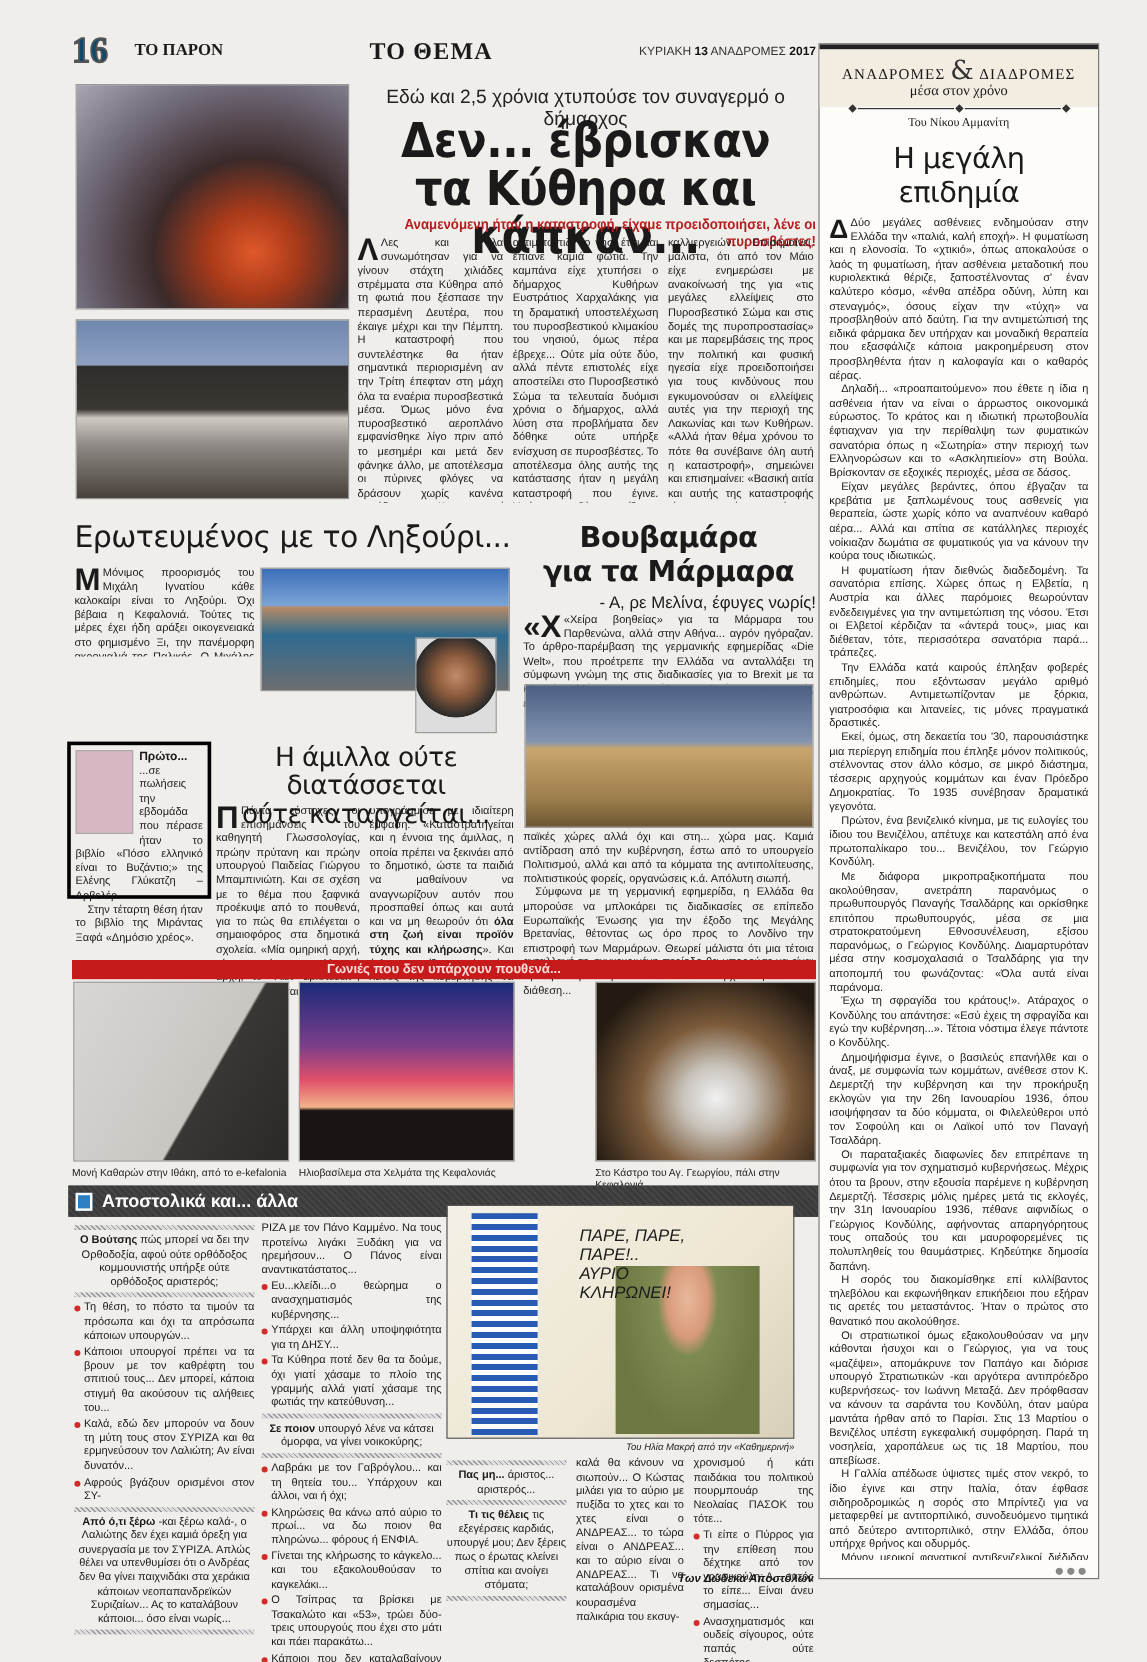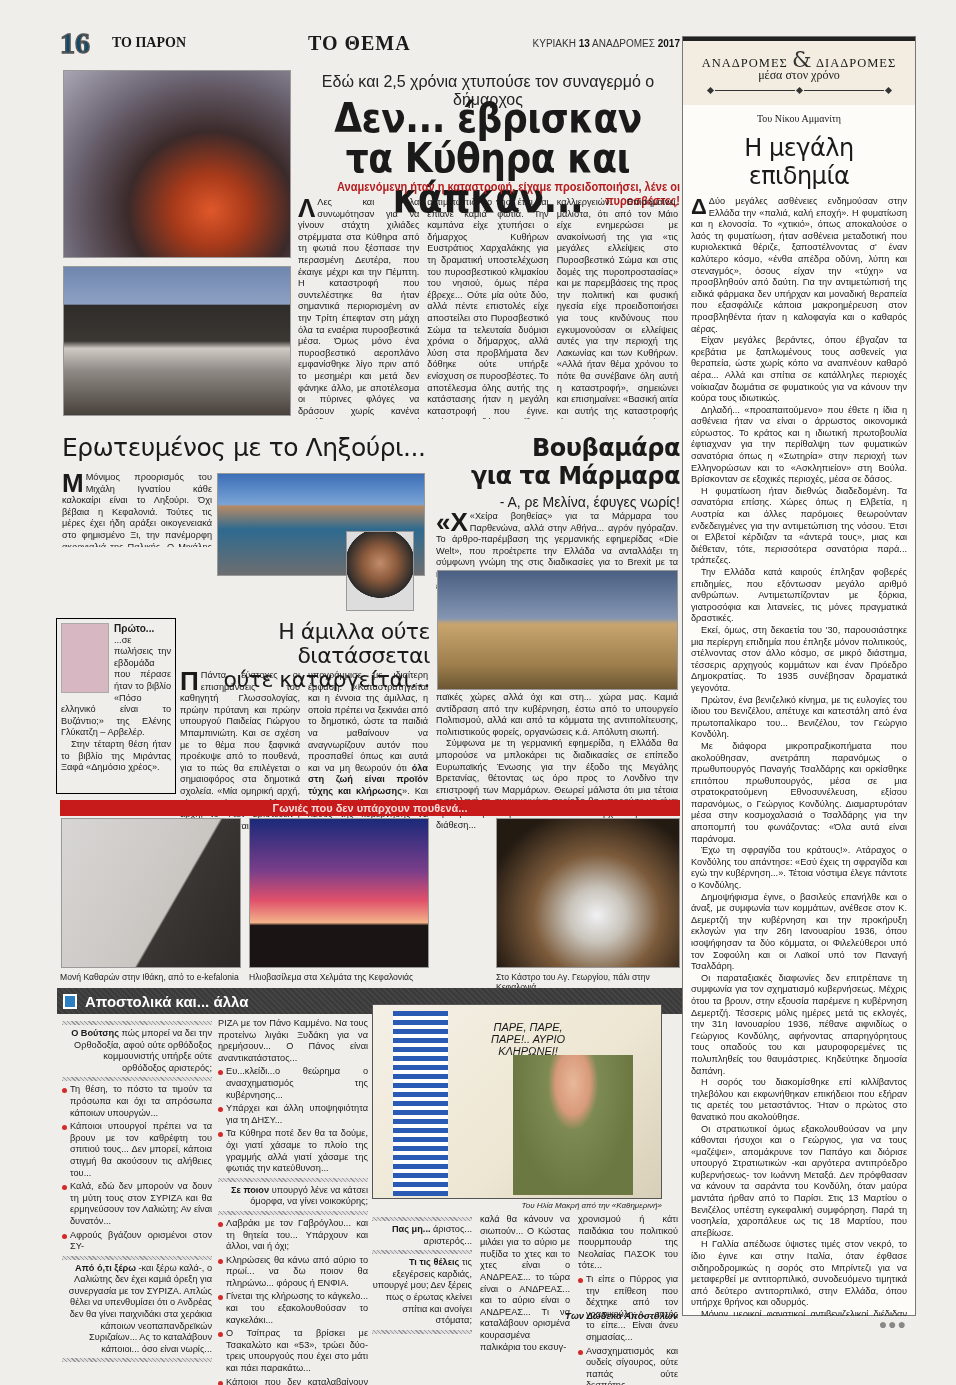--- a/index.html
+++ b/index.html
@@ -19,23 +19,23 @@
 .body{font-size:9.2px;line-height:11.6px;text-align:justify}
 .dropcap{float:left;font-size:26px;line-height:22px;margin-right:2px;font-weight:bold}
 .h2{font-size:26px;line-height:28px;font-family:"DejaVu Sans",sans-serif;letter-spacing:-0.5px}
 .red-band{background:#c71b1b;color:#ffdcdc;font-size:11px;text-align:center;font-weight:bold;height:16px;line-height:16px}
 .caption{font-size:8.6px;color:#222}
 .gossip-head{background:#3a3a3a;background-image:repeating-linear-gradient(45deg,#444 0 2px,#3a3a3a 2px 4px);color:#fff;font-weight:bold;font-size:15px;height:26px;display:flex;align-items:center;padding-left:6px}
 .bluebox{width:14px;height:15px;border:2px solid #fff;background:#2d7fc4;margin-right:8px}
 .hatch{height:4px;background-image:repeating-linear-gradient(45deg,#999 0 1px,#ddd 1px 3px);margin:3px 0}
 .bullet{position:relative;padding-left:8px;margin-top:2px}
 .bullet:before{content:"";position:absolute;left:0;top:4px;width:5px;height:5px;border-radius:50%;background:#d32a2a}
-.centered{text-align:right}
+.centered{text-align:center}
 .side{border:1px solid #777;background:#fdfcf9;left:682px;top:36px;width:234px;height:1280px;padding:0 8px}
-.side-top{border-top:4px solid #222;margin:0 -8px;height:68px;background:#f2ece1;text-align:center;padding-top:6px}
+.side-top{border-top:4px solid #222;margin:0 -8px;height:52px;background:#f2ece1;text-align:center;padding-top:6px}
 .side-title{font-family:"Liberation Serif",serif;font-size:12.5px;letter-spacing:1px}
 .side-title .amp{font-size:22px;font-family:"DejaVu Serif",serif;color:#333}
 .side-sub{font-family:"Liberation Serif",serif;font-size:12px;margin-top:-4px}
 .orn{height:10px;display:flex;align-items:center;justify-content:center;gap:2px;margin-top:2px}
 .orn .ln{width:80px;height:1px;background:#333}
 .orn .d{width:5px;height:5px;background:#333;transform:rotate(45deg)}
 .byline{font-family:"Liberation Serif",serif;font-size:10px;text-align:center;margin-top:8px}
 .side-h{font-size:24px;font-family:"DejaVu Sans",sans-serif;text-align:center;margin:10px 0 6px;letter-spacing:-0.5px}
 .side .body p{text-indent:10px}
 .side .body p.first{text-indent:0}
@@ -71,21 +71,21 @@
   <div><span class="dropcap">Λ</span><span>Λες και όλα συνωμότησαν για να γίνουν στάχτη χιλιάδες στρέμματα στα Κύθηρα από τη φωτιά που ξέσπασε την περασμένη Δευτέρα, που έκαιγε μέχρι και την Πέμπτη. Η καταστροφή που συντελέστηκε θα ήταν σημαντικά περιορισμένη αν την Τρίτη έπεφταν στη μάχη όλα τα εναέρια πυροσβεστικά μέσα. Όμως μόνο ένα πυροσβεστικό αεροπλάνο εμφανίσθηκε λίγο πριν από το μεσημέρι και μετά δεν φάνηκε άλλο, με αποτέλεσμα οι πύρινες φλόγες να δράσουν χωρίς κανένα εμπόδιο... Και εκεί αποδείχθηκε το μεγάλο έλλειμμα συντονισμού, φάνηκε ότι δεν υπήρχε κανένας σχεδιασμός για την περίπτωση που θα έπαιρνε φωτιά μια περιοχή, όπως εμφανής ήταν και η ολιγωρία των Αρχών. Όλες οι αρμόδιες Αρχές είχαν ενημερωθεί για τους κινδύνους που θα</span></div>
   <div>αντιμετώπιζε το νησί έτσι και έπιανε καμιά φωτιά. Την καμπάνα είχε χτυπήσει ο δήμαρχος Κυθήρων Ευστράτιος Χαρχαλάκης για τη δραματική υποστελέχωση του πυροσβεστικού κλιμακίου του νησιού, όμως πέρα έβρεχε... Ούτε μία ούτε δύο, αλλά πέντε επιστολές είχε αποστείλει στο Πυροσβεστικό Σώμα τα τελευταία δυόμισι χρόνια ο δήμαρχος, αλλά λύση στα προβλήματα δεν δόθηκε ούτε υπήρξε ενίσχυση σε πυροσβέστες. Το αποτέλεσμα όλης αυτής της κατάστασης ήταν η μεγάλη καταστροφή που έγινε. Υπάρχουν ευθύνες, τονίζει σε ανακοίνωσή της η Ενωτική Αγωνιστική Κίνηση Πυροσβεστών και υπογραμμίζει ότι ήταν αναμενόμενη η μεγάλη καταστροφή στα Κύθηρα από την πυρκαγιά, που κατέκαψε δεκάδες χιλιάδες στρέμματα δασικών εκτάσεων και</div>
   <div>καλλιεργειών. Επισημαίνει, μάλιστα, ότι από τον Μάιο είχε ενημερώσει με ανακοίνωσή της για «τις μεγάλες ελλείψεις στο Πυροσβεστικό Σώμα και στις δομές της πυροπροστασίας» και με παρεμβάσεις της προς την πολιτική και φυσική ηγεσία είχε προειδοποιήσει για τους κινδύνους που εγκυμονούσαν οι ελλείψεις αυτές για την περιοχή της Λακωνίας και των Κυθήρων. «Αλλά ήταν θέμα χρόνου το πότε θα συνέβαινε όλη αυτή η καταστροφή», σημειώνει και επισημαίνει: «Βασική αιτία και αυτής της καταστροφής είναι η συνέχεια από την κυβέρνηση ΣΥΡΙΖΑ – ΑΝΕΛ της ίδιας πολιτικής που εφάρμοσαν και οι κυβερνήσεις της ΝΔ και του ΠΑΣΟΚ, με τις μεγάλες περικοπές στην κρατική χρηματοδότηση του Πυροσβεστικού Σώματος και της πυροπροστασίας της χώρας».</div>
 </div>
 
 <div class="abs h2" style="left:62px;top:434px;width:366px;font-size:25px">Ερωτευμένος με το Ληξούρι...</div>
 <div class="abs photo" style="left:217px;top:473px;width:208px;height:103px;background:linear-gradient(#3c6fb7 0,#7aa4d6 30%,#b58a66 32%,#2e6a8f 55%,#6d6e70 100%)"></div>
 <div class="abs photo" style="left:346px;top:531px;width:68px;height:80px;background:radial-gradient(circle at 50% 40%,#c28c6a 0,#8b5a3c 30%,#2a2a2a 60%,#ddd 61%)"></div>
 <div class="abs body" style="left:62px;top:472px;width:150px;height:75px;overflow:hidden"><span class="dropcap">Μ</span><span>Μόνιμος προορισμός του Μιχάλη Ιγνατίου κάθε καλοκαίρι είναι το Ληξούρι. Όχι βέβαια η Κεφαλονιά. Τούτες τις μέρες έχει ήδη αράξει οικογενειακά στο φημισμένο Ξι, την πανέμορφη ακρογιαλιά της Παλικής. Ο Μιχάλης μπαίνει στη θάλασσα αγκαλιά με το κομπιούτερ του, μην του ξεφύγει κάποιο γεγονός και δεν δώσει τη δική του ματιά. Πρώτα απ' όλα είναι παθιασμένος δημοσιογράφος, με διεθνή καριέρα και αποδοχή στο εξωτερικό, και πρωτίστως στην Αμερική, ενώ πάνω απ' όλα έχει την Κύπρο του. Τώρα, για να τον πάρουμε κι εμείς οι Αργοστολιώτες μια από τις μέρες που θα μείνει στο νησί ο Μιχάλης, θα ζητήσουμε από τους Ληξουριώτες να του δώσουν πάσο για να περάσει απέναντι για κάποιες ώρες, γιατί αλλιώς δεν θα τον αφήσουν να γυρίσει.</span></div>
 
-<div class="abs" style="left:56px;top:618px;width:120px;height:176px;border:1px solid #000000;padding:4px">
+<div class="abs" style="left:56px;top:618px;width:120px;height:131px;border:3px solid #000000;padding:4px">
   <div style="float:left;width:48px;height:70px;background:#d7b8c2;border:1px solid #aaa;margin-right:5px"></div>
   <div class="body" style="font-weight:bold;font-size:10px">Πρώτο...</div>
   <div class="body">...σε πωλήσεις την εβδομάδα που πέρασε ήταν το βιβλίο «Πόσο ελληνικό είναι το Βυζάντιο;» της Ελένης Γλύκατζη – Αρβελέρ.</div>
   <div class="body" style="text-indent:10px">Στην τέταρτη θέση ήταν το βιβλίο της Μιράντας Ξαφά «Δημόσιο χρέος».</div>
 </div>
 
 <div class="abs h2 centered" style="left:180px;top:620px;width:250px;font-size:22px;line-height:24px">
   <div>Η άμιλλα ούτε διατάσσεται</div>
   <div>ούτε καταργείται...</div>
 </div>
@@ -143,21 +143,21 @@
   <div class="bullet">Λαβράκι με τον Γαβρόγλου... και τη θητεία του... Υπάρχουν και άλλοι, ναι ή όχι;</div>
   <div class="bullet">Κληρώσεις θα κάνω από αύριο το πρωί... να δω ποιον θα πληρώνω... φόρους ή ΕΝΦΙΑ.</div>
   <div class="bullet">Γίνεται της κλήρωσης το κάγκελο... και του εξακολουθούσαν το καγκελάκι...</div>
   <div class="bullet">Ο Τσίπρας τα βρίσκει με Τσακαλώτο και «53», τρώει δύο-τρεις υπουργούς που έχει στο μάτι και πάει παρακάτω...</div>
   <div class="bullet">Κάποιοι που δεν καταλαβαίνουν τον Λαλιώτη</div>
 </div>
 
 <div class="abs" style="left:372px;top:1004px;width:290px;height:195px;border:1px solid #555;background:linear-gradient(135deg,#f4f0e6 0,#ede6d2 60%,#d8cfb8 100%)">
   <div style="position:absolute;left:20px;top:6px;width:55px;height:185px;background:repeating-linear-gradient(#2a5bb4 0 5px,#fff 5px 9px)"></div>
   <div style="position:absolute;left:140px;top:50px;width:120px;height:140px;background:radial-gradient(ellipse at 50% 20%,#e8b89a 0,#d89a7a 20%,#7d8a52 30%,#6b7842 70%)"></div>
-  <div style="position:absolute;left:110px;top:16px;width:90px;font-size:11px;font-style:italic;text-align:center">ΠΑΡΕ, ΠΑΡΕ, ΠΑΡΕ!.. ΑΥΡΙΟ ΚΛΗΡΩΝΕΙ!</div>
+  <div style="position:absolute;left:110px;top:16px;width:90px;font-size:14px;font-style:italic;">ΠΑΡΕ, ΠΑΡΕ, ΠΑΡΕ!.. ΑΥΡΙΟ ΚΛΗΡΩΝΕΙ!</div>
 </div>
 <div class="abs caption" style="left:372px;top:1201px;width:290px;text-align:right;font-style:italic;font-size:8px">Του Ηλία Μακρή από την «Καθημερινή»</div>
 
 <div class="abs body" style="left:372px;top:1214px;width:100px">
   <div class="hatch"></div>
   <div class="centered"><b>Πας μη...</b><span> άριστος... αριστερός...</span></div>
   <div class="hatch"></div>
   <div class="centered"><b>Τι τις θέλεις</b><span> τις εξεγέρσεις καρδιάς, υπουργέ μου; Δεν ξέρεις πως ο έρωτας κλείνει σπίτια και ανοίγει στόματα;</span></div>
   <div class="hatch"></div>
 </div>
@@ -182,22 +182,22 @@
         <span class="ln"></span>
         <span class="d"></span>
         <span class="ln"></span>
         <span class="d"></span>
       </div>
   </div>
   <div class="byline">Του Νίκου Αμμανίτη</div>
   <div class="side-h">Η μεγάλη επιδημία</div>
   <div class="body" style="height:1120px;overflow:hidden">
     <p class="first"><span class="dropcap" style="font-size:22px">Δ</span><span>Δύο μεγάλες ασθένειες ενδημούσαν στην Ελλάδα την «παλιά, καλή εποχή». Η φυματίωση και η ελονοσία. Το «χτικιό», όπως αποκαλούσε ο λαός τη φυματίωση, ήταν ασθένεια μεταδοτική που κυριολεκτικά θέριζε, ξαποστέλνοντας σ' έναν καλύτερο κόσμο, «ένθα απέδρα οδύνη, λύπη και στεναγμός», όσους είχαν την «τύχη» να προσβληθούν από δαύτη. Για την αντιμετώπισή της ειδικά φάρμακα δεν υπήρχαν και μοναδική θεραπεία που εξασφάλιζε κάποια μακροημέρευση στον προσβληθέντα ήταν η καλοφαγία και ο καθαρός αέρας.</span></p>
+    <p>Δηλαδή... «προαπαιτούμενο» που έθετε η ίδια η ασθένεια ήταν να είναι ο άρρωστος οικονομικά εύρωστος. Το κράτος και η ιδιωτική πρωτοβουλία έφτιαχναν για την περίθαλψη των φυματικών σανατόρια όπως η «Σωτηρία» στην περιοχή των Ελληνορώσων και το «Ασκληπιείον» στη Βούλα. Βρίσκονταν σε εξοχικές περιοχές, μέσα σε δάσος.</p>
     <p>Είχαν μεγάλες βεράντες, όπου έβγαζαν τα κρεβάτια με ξαπλωμένους τους ασθενείς για θεραπεία, ώστε χωρίς κόπο να αναπνέουν καθαρό αέρα... Αλλά και σπίτια σε κατάλληλες περιοχές νοίκιαζαν δωμάτια σε φυματικούς για να κάνουν την κούρα τους ιδιωτικώς.</p>
-    <p>Δηλαδή... «προαπαιτούμενο» που έθετε η ίδια η ασθένεια ήταν να είναι ο άρρωστος οικονομικά εύρωστος. Το κράτος και η ιδιωτική πρωτοβουλία έφτιαχναν για την περίθαλψη των φυματικών σανατόρια όπως η «Σωτηρία» στην περιοχή των Ελληνορώσων και το «Ασκληπιείον» στη Βούλα. Βρίσκονταν σε εξοχικές περιοχές, μέσα σε δάσος.</p>
     <p>Η φυματίωση ήταν διεθνώς διαδεδομένη. Τα σανατόρια επίσης. Χώρες όπως η Ελβετία, η Αυστρία και άλλες παρόμοιες θεωρούνταν ενδεδειγμένες για την αντιμετώπιση της νόσου. Έτσι οι Ελβετοί κέρδιζαν τα «άντερά τους», μιας και διέθεταν, τότε, περισσότερα σανατόρια παρά... τράπεζες.</p>
     <p>Την Ελλάδα κατά καιρούς έπληξαν φοβερές επιδημίες, που εξόντωσαν μεγάλο αριθμό ανθρώπων. Αντιμετωπίζονταν με ξόρκια, γιατροσόφια και λιτανείες, τις μόνες πραγματικά δραστικές.</p>
     <p>Εκεί, όμως, στη δεκαετία του '30, παρουσιάστηκε μια περίεργη επιδημία που έπληξε μόνον πολιτικούς, στέλνοντας στον άλλο κόσμο, σε μικρό διάστημα, τέσσερις αρχηγούς κομμάτων και έναν Πρόεδρο Δημοκρατίας. Το 1935 συνέβησαν δραματικά γεγονότα.</p>
     <p>Πρώτον, ένα βενιζελικό κίνημα, με τις ευλογίες του ίδιου του Βενιζέλου, απέτυχε και κατεστάλη από ένα πρωτοπαλίκαρο του... Βενιζέλου, τον Γεώργιο Κονδύλη.</p>
     <p>Με διάφορα μικροπραξικοπήματα που ακολούθησαν, ανετράπη παρανόμως ο πρωθυπουργός Παναγής Τσαλδάρης και ορκίσθηκε επιτόπου πρωθυπουργός, μέσα σε μια στρατοκρατούμενη Εθνοσυνέλευση, εξίσου παρανόμως, ο Γεώργιος Κονδύλης. Διαμαρτυρόταν μέσα στην κοσμοχαλασιά ο Τσαλδάρης για την αποπομπή του φωνάζοντας: «Όλα αυτά είναι παράνομα.</p>
     <p>Έχω τη σφραγίδα του κράτους!». Ατάραχος ο Κονδύλης του απάντησε: «Εσύ έχεις τη σφραγίδα και εγώ την κυβέρνηση...». Τέτοια νόστιμα έλεγε πάντοτε ο Κονδύλης.</p>
     <p>Δημοψήφισμα έγινε, ο βασιλεύς επανήλθε και ο άναξ, με συμφωνία των κομμάτων, ανέθεσε στον Κ. Δεμερτζή την κυβέρνηση και την προκήρυξη εκλογών για την 26η Ιανουαρίου 1936, όπου ισοψήφησαν τα δύο κόμματα, οι Φιλελεύθεροι υπό τον Σοφούλη και οι Λαϊκοί υπό τον Παναγή Τσαλδάρη.</p>
     <p>Οι παραταξιακές διαφωνίες δεν επιτρέπανε τη συμφωνία για τον σχηματισμό κυβερνήσεως. Μέχρις ότου τα βρουν, στην εξουσία παρέμενε η κυβέρνηση Δεμερτζή. Τέσσερις μόλις ημέρες μετά τις εκλογές, την 31η Ιανουαρίου 1936, πέθανε αιφνιδίως ο Γεώργιος Κονδύλης, αφήνοντας απαρηγόρητους τους οπαδούς του και μαυροφορεμένες τις πολυπληθείς του θαυμάστριες. Κηδεύτηκε δημοσία δαπάνη.</p>
     <p>Η σορός του διακομίσθηκε επί κιλλίβαντος τηλεβόλου και εκφωνήθηκαν επικήδειοι που εξήραν τις αρετές του μεταστάντος. Ήταν ο πρώτος στο θανατικό που ακολούθησε.</p>
     <p>Οι στρατιωτικοί όμως εξακολουθούσαν να μην κάθονται ήσυχοι και ο Γεώργιος, για να τους «μαζέψει», απομάκρυνε τον Παπάγο και διόρισε υπουργό Στρατιωτικών -και αργότερα αντιπρόεδρο κυβερνήσεως- τον Ιωάννη Μεταξά. Δεν πρόφθασαν να κάνουν τα σαράντα του Κονδύλη, όταν μαύρα μαντάτα ήρθαν από το Παρίσι. Στις 13 Μαρτίου ο Βενιζέλος υπέστη εγκεφαλική συμφόρηση. Παρά τη νοσηλεία, χαροπάλευε ως τις 18 Μαρτίου, που απεβίωσε.</p>

